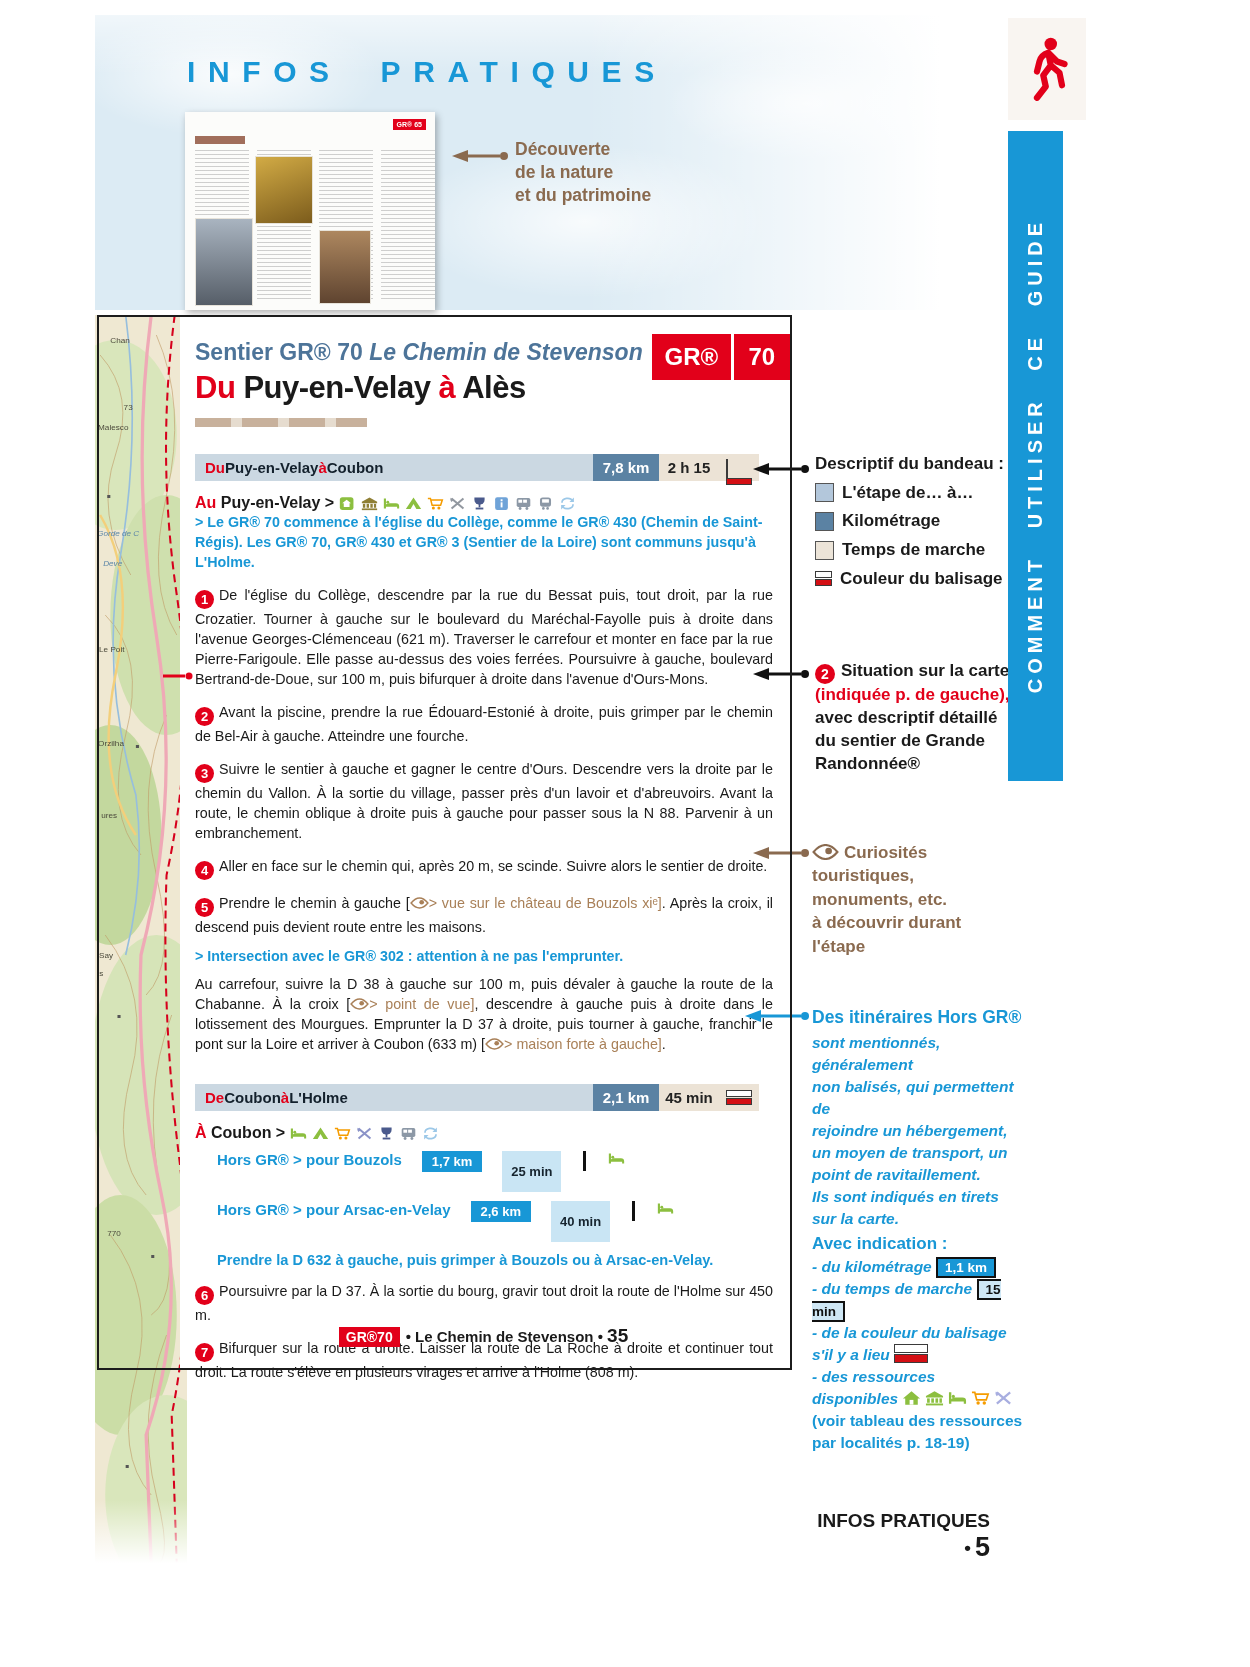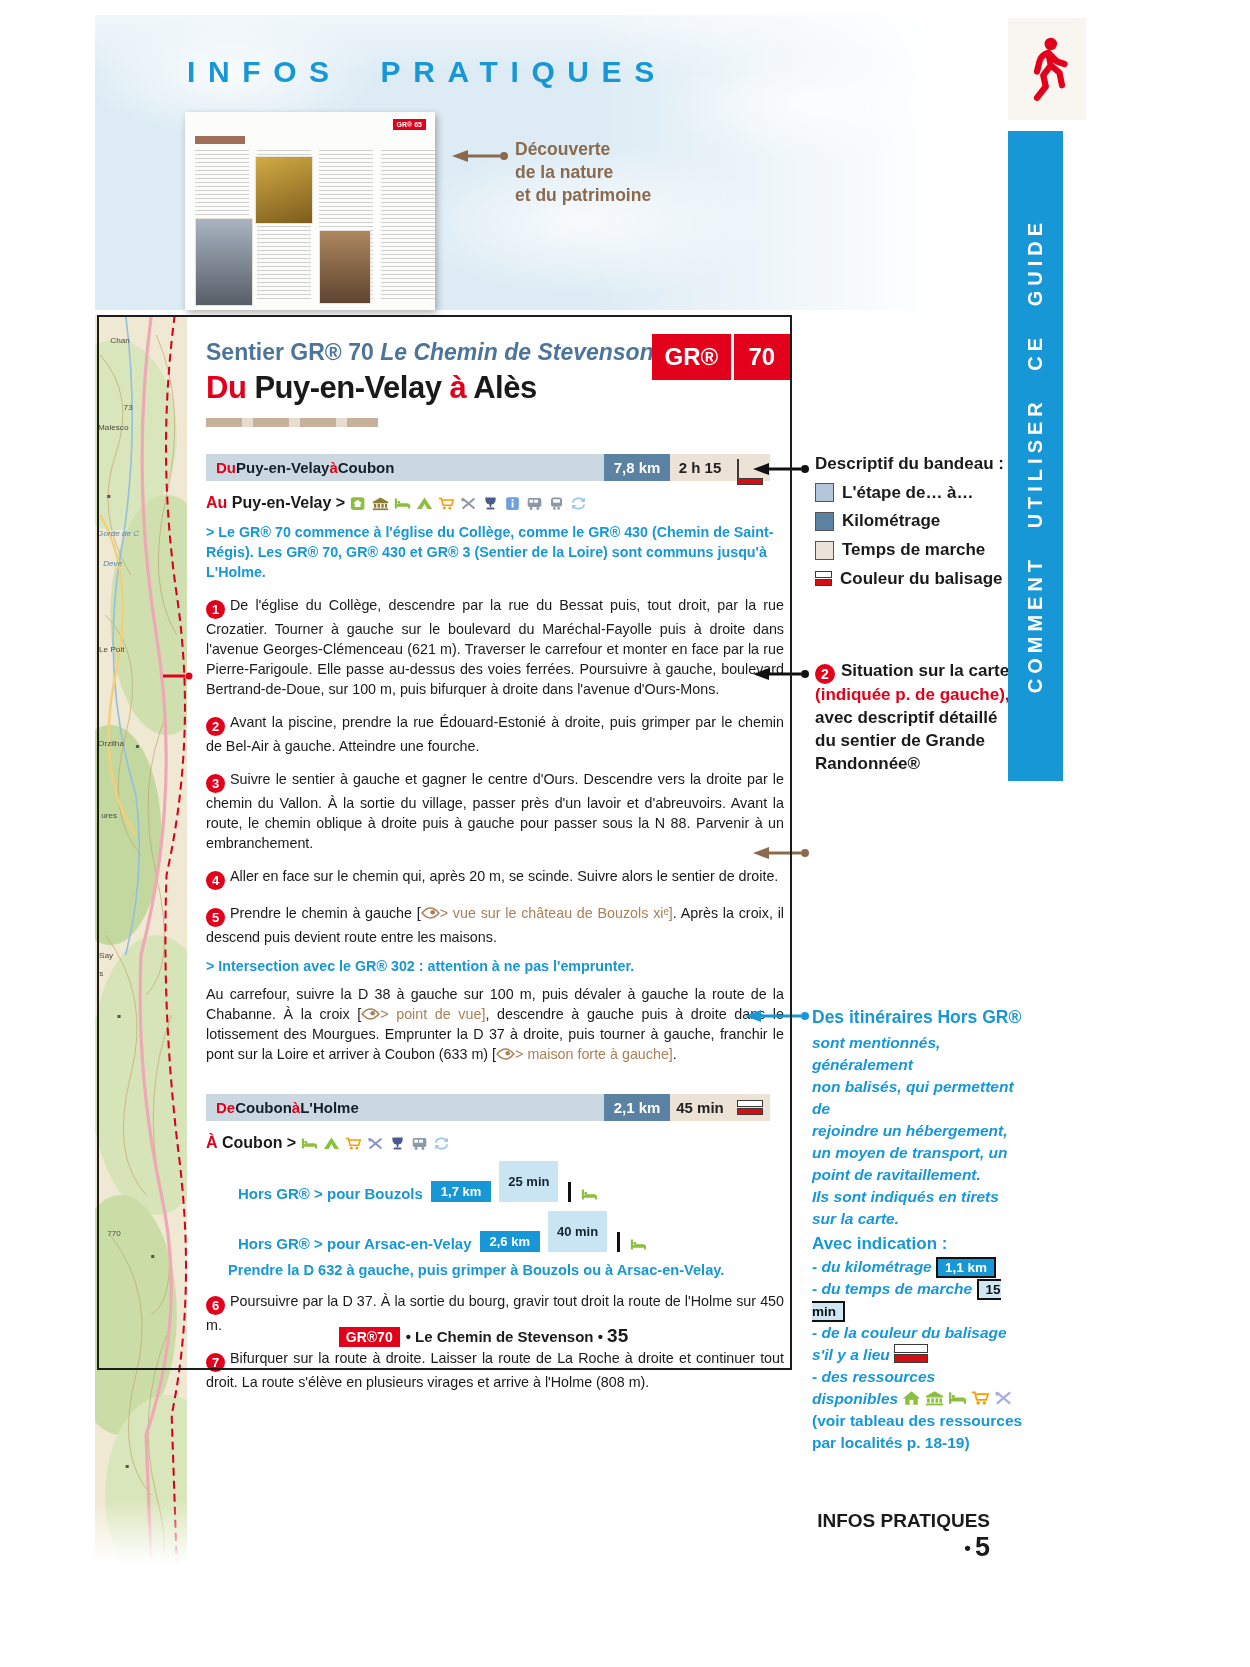--- a/index.html
+++ b/index.html
@@ -33,21 +33,21 @@
 
   .discovery{left:420px;top:123px;color:#8A6A4F;font-weight:bold;font-size:17.5px;line-height:1.32;}
 
   
   .map-strip{left:95px;top:315px;width:92px;height:1250px;overflow:hidden;}
   .map-strip svg{display:block;}
   .map-fade{left:95px;top:1500px;width:92px;height:70px;
     background:linear-gradient(rgba(255,255,255,0),#fff 90%);}
 
   
-  .content{left:191px;top:315px;width:605px;height:1053px;background:#fff;
+  .content{left:180px;top:315px;width:605px;height:1053px;background:#fff;
     padding:0;box-sizing:border-box;}
   .page-border{left:97px;top:315px;width:691px;height:1051px;border:2px solid #1c1c1c;
     background:transparent;pointer-events:none;z-index:6;}
   .gr-badge{left:652px;top:334px;width:138px;height:46px;background:#E2001A;display:flex;z-index:7;
     color:#fff;font-weight:bold;font-size:24px;align-items:center;}
   .gr-badge .c1{flex:1.4;text-align:center;border-right:3px solid #fff;line-height:46px;}
   .gr-badge .c2{flex:1;text-align:center;line-height:46px;}
 
   .content-inner{padding:24px 14px 0 15px;}
   .ttl1{color:#4d7499;font-weight:bold;font-size:23px;}
@@ -66,29 +66,29 @@
   .balisage{width:26px;height:15px;display:inline-block;}
   .balisage .w{height:5px;background:#fff;border:1px solid #3a3a3a;}
   .balisage .r{height:5px;background:#D40F14;border:1px solid #3a3a3a;margin-top:1px;}
   .balisage.big{width:34px;height:20px;vertical-align:-4px;}
   .balisage.big .w,.balisage.big .r{height:7px;}
 
   .locrow{display:flex;align-items:center;gap:5px;margin-top:13px;font-size:16px;font-weight:bold;}
   .ricon{width:17px;height:15px;display:inline-block;flex:0 0 auto;}
   .ricon svg{width:100%;height:100%;display:block;}
 
-  .bluenote{color:#1897D6;font-weight:bold;font-size:14.3px;line-height:1.4;margin-top:10px;width:578px;}
+  .bluenote{color:#1897D6;font-weight:bold;font-size:14.3px;line-height:1.4;width:578px;}
   .step{font-size:14.3px;line-height:1.4;margin-top:13px;text-align:justify;width:578px;}
   .stepnum{display:inline-block;width:19px;height:19px;border-radius:50%;background:#E2001A;color:#fff;
     font-weight:bold;font-size:13px;line-height:19px;text-align:center;margin-right:5px;vertical-align:-4px;}
   .curio{color:#A98058;}
   .eyeinline{display:inline-block;width:19px;height:12px;color:#A98058;vertical-align:-1px;}
   .eyeinline svg{width:100%;height:100%;}
 
-  .horsrow{display:flex;align-items:flex-end;gap:8px;margin:9px 0 0 32px;font-size:15px;font-weight:bold;}
+  .horsrow{display:flex;align-items:flex-start;gap:20px;margin:9px 0 0 22px;font-size:15px;font-weight:bold;}
   .horsrow .hlbl{color:#1897D6;}
   .kmchip{background:#1897D6;color:#fff;font-size:13px;font-weight:bold;padding:3px 10px;}
   .minchip{background:#c9e5f4;color:#16242e;font-size:13px;font-weight:bold;padding:13px 9px;}
   .vdiv{width:3px;height:20px;background:#111;margin:0 2px;}
   .horsnote{color:#1897D6;font-weight:bold;font-size:14.6px;margin:10px 0 12px 22px;}
 
   .pg-footer{left:185px;top:1325px;width:597px;text-align:center;z-index:7;
     font-weight:bold;font-size:15px;display:block;}
   .pg-footer .chip{background:#E2001A;color:#fff;padding:2px 7px;margin-right:6px;font-size:14px;}
   .pg-footer .num{font-size:19px;}
@@ -500,20 +500,30 @@
   </div>
 
   <div class="abs annB">
     <div><span class="rednum">2</span><span>Situation sur la carte</span></div>
     <div class="red">(indiquée p. de gauche),</div>
     <div>avec descriptif détaillé</div>
     <div>du sentier de Grande</div>
     <div>Randonnée®</div>
   </div>
 
+  <div class="abs annC">
+    <div><span class="eyebig"><svg viewBox="0 0 26 14">
+            <path fill="none" stroke="currentColor" stroke-width="2" d="M1.5 7C9 -2 17 -2 24.5 7 17 16 9 16 1.5 7Z"></path>
+            <circle cx="16" cy="6" r="3.2" fill="currentColor"></circle>
+          </svg></span><span>Curiosités</span></div>
+    <div>touristiques,</div>
+    <div>monuments, etc.</div>
+    <div>à découvrir durant</div>
+    <div>l'étape</div>
+  </div>
 
   <div class="abs annD">
     <div class="ttl">Des itinéraires Hors GR®</div>
     <div class="it">sont mentionnés, généralement</div>
     <div><span class="bit">non balisés,</span><span class="it"> qui permettent de</span></div>
     <div class="it">rejoindre un hébergement,</div>
     <div class="it">un moyen de transport, un</div>
     <div class="it">point de ravitaillement.</div>
     <div class="it">Ils sont indiqués en tirets</div>
     <div class="it">sur la carte.</div>

